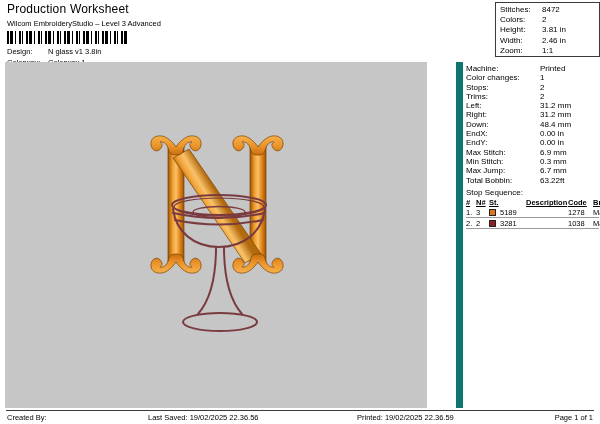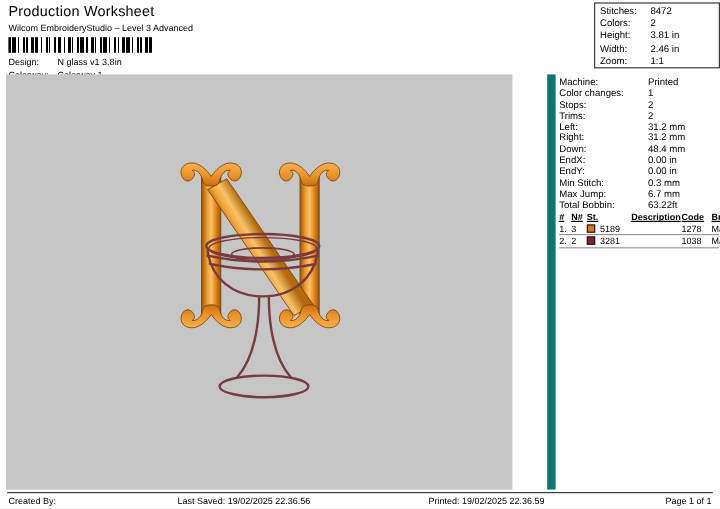--- a/index.html
+++ b/index.html
@@ -177,32 +177,37 @@
   </div>
   <div class="mrow">
     <span class="mlbl">EndX:</span>
     <span>0.00 in</span>
   </div>
   <div class="mrow">
     <span class="mlbl">EndY:</span>
     <span>0.00 in</span>
   </div>
   <div class="mrow">
+    <span class="mlbl">Max Stitch:</span>
+    <span>6.9 mm</span>
+  </div>
+  <div class="mrow">
     <span class="mlbl">Min Stitch:</span>
     <span>0.3 mm</span>
   </div>
   <div class="mrow">
     <span class="mlbl">Max Jump:</span>
     <span>6.7 mm</span>
   </div>
   <div class="mrow">
     <span class="mlbl">Total Bobbin:</span>
     <span>63.22ft</span>
   </div>
 
+  <div class="stop-title">Stop Sequence:</div>
 
   <div class="sgrid head">
     <span>#</span>
     <span>N#</span>
     <span>St.</span>
     <span>Description</span>
     <span>Code</span>
     <span>Brand</span>
   </div>
 

